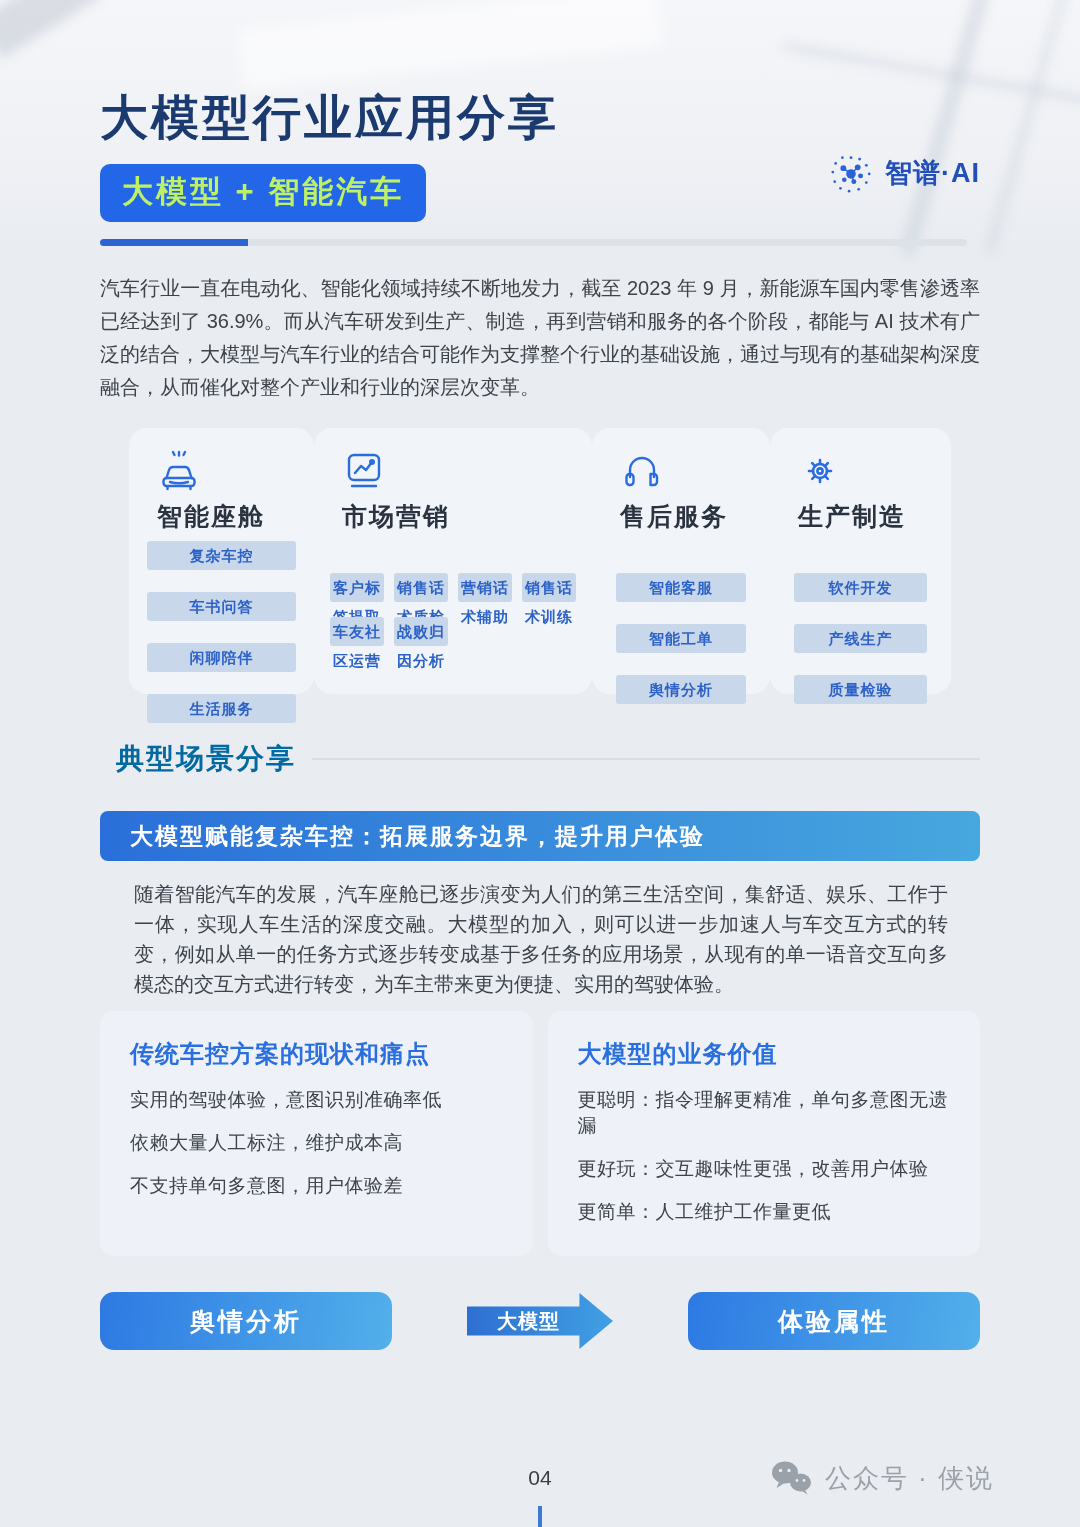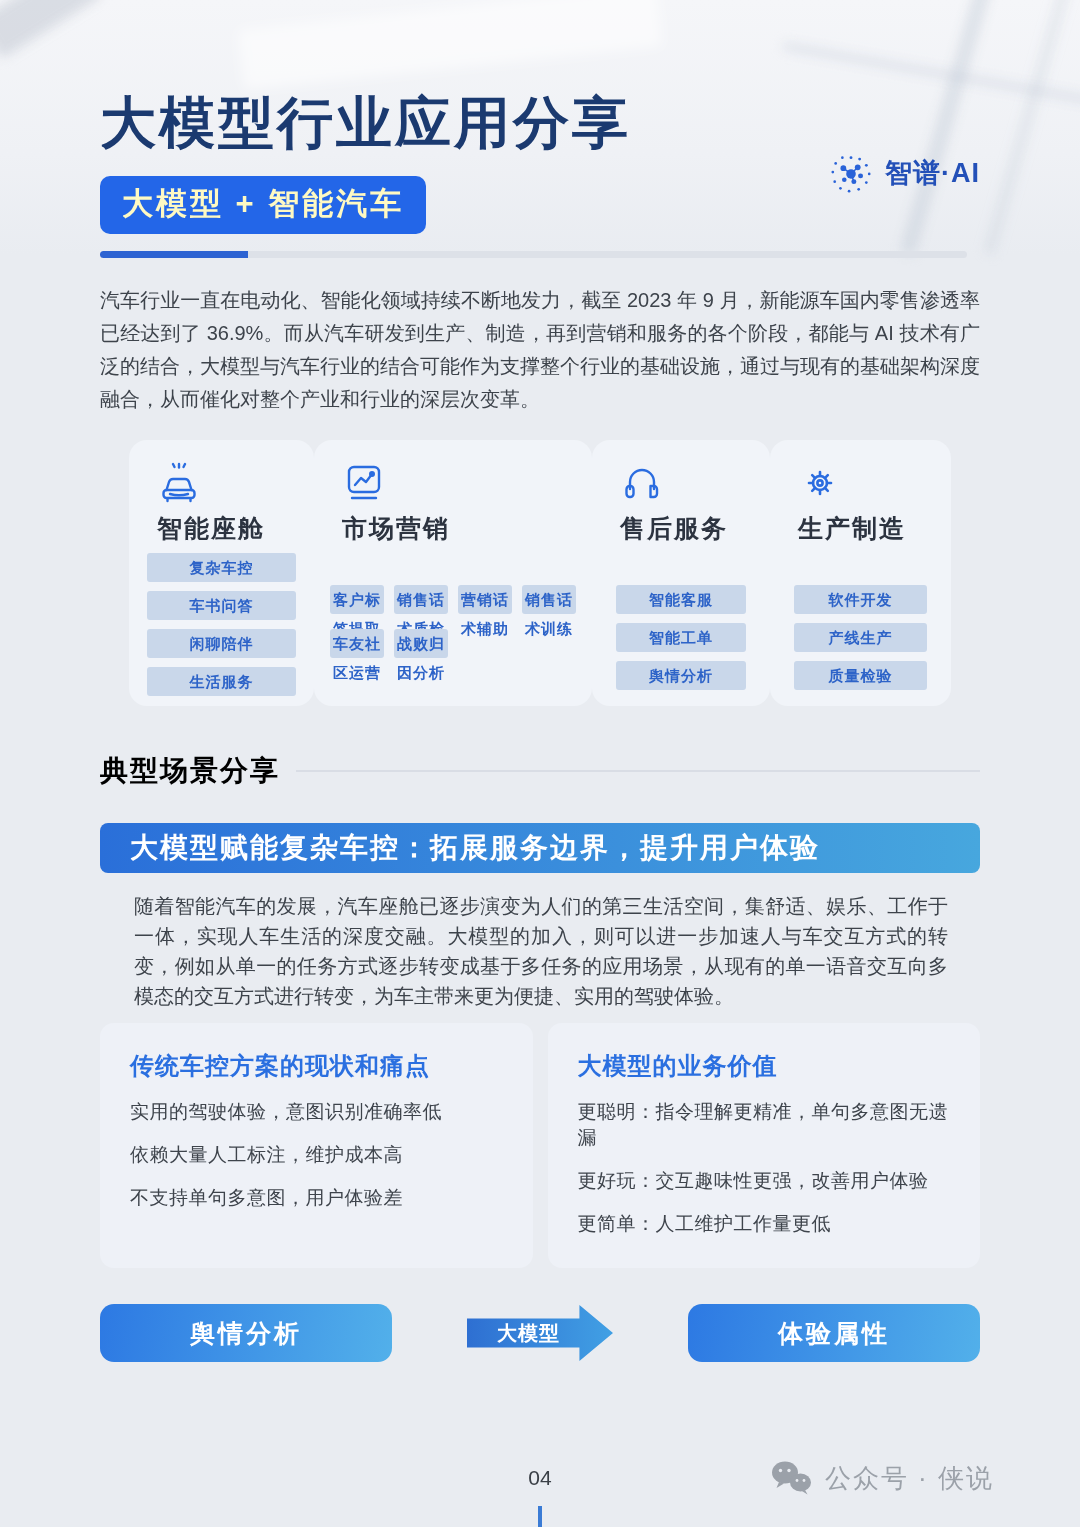--- a/index.html
+++ b/index.html
@@ -14,56 +14,56 @@
     background:linear-gradient(180deg,#f5f6f9 0%,#eff1f5 60%,#e9ecf1 100%);}
   .streak{position:absolute;filter:blur(6px);border-radius:6px;}
   .s1{top:-30px;right:125px;width:16px;height:290px;transform:rotate(16deg);background:rgba(185,194,208,.38);}
   .s2{top:-40px;right:45px;width:10px;height:300px;transform:rotate(16deg);background:rgba(185,194,208,.30);}
   .s3{top:-15px;left:-20px;width:120px;height:46px;transform:rotate(-32deg);background:rgba(165,175,190,.35);}
   .s4{top:70px;right:-30px;width:330px;height:9px;transform:rotate(10deg);background:rgba(190,198,212,.35);}
   .s5{top:8px;left:240px;width:420px;height:60px;transform:rotate(-6deg);background:rgba(255,255,255,.55);}
 
   .content{position:relative;padding:0 100px;}
 
-  .title{margin:0;padding-top:86px;font-size:56px;font-weight:bold;color:#1b3a70;letter-spacing:3px;}
-  .badge{display:inline-block;margin-top:14px;background:#2366e8;color:#fef9c3;
+  .title{margin:0;padding-top:86px;font-size:48px;font-weight:bold;color:#1b3a70;letter-spacing:3px;}
+  .badge{display:inline-block;margin-top:14px;background:#2366e8;color:#bef264;
     font-size:31px;font-weight:bold;letter-spacing:3px;padding:7px 22px 9px;border-radius:10px;}
   .rule{margin-top:17px;height:7px;display:flex;width:867px;}
   .rule-blue{width:148px;background:#2d63d2;border-radius:4px 0 0 4px;}
   .rule-gray{flex:1;background:#dde1e8;border-radius:0 4px 4px 0;}
 
   .logo{position:absolute;top:150px;right:100px;display:flex;align-items:center;gap:11px;text-align:center;}
   .logo-icon svg{display:block;}
   .logo-text{font-size:27px;font-weight:bold;color:#2350b8;letter-spacing:1px;}
 
   .intro{margin:26px 0 0 0;font-size:20px;line-height:33px;text-align:justify;color:#3d434b;}
 
   .domains{margin-top:24px;display:flex;justify-content:center;}
   .domain-card{background:#f1f4f9;border-radius:18px;height:266px;box-sizing:border-box;padding-top:22px;}
   .domain-card:nth-child(1){width:185px;}
   .domain-card:nth-child(2){width:278px;}
   .domain-card:nth-child(3){width:178px;}
   .domain-card:nth-child(4){width:181px;}
   .d-icon{margin-left:28px;height:42px;}
   .d-icon svg{display:block;}
   .d-title{margin:8px 0 0 28px;font-size:25px;font-weight:bold;color:#2c3340;letter-spacing:2px;}
-  .d-tags{margin-top:40px;display:flex;flex-direction:column;gap:9px;padding:0 18px;}
+  .d-tags{margin-top:40px;display:flex;flex-direction:column;gap:22px;padding:0 18px;}
   .domain-card:first-child .d-tags{margin-top:8px;}
   .domain-card:nth-child(3) .d-tags,.domain-card:nth-child(4) .d-tags{padding:0 24px;}
   .d-tags.two{display:grid;grid-template-columns:1fr 1fr 1fr 1fr;gap:15px 10px;padding:0 16px;}
   .chip{height:29px;line-height:29px;background:#c9d7ea;color:#2d63c8;
     font-size:15px;font-weight:bold;text-align:center;border-radius:3px;letter-spacing:1px;}
 
   .section-head{margin-top:46px;display:flex;align-items:center;}
-  .section-title{font-size:28px;font-weight:bold;color:#000000;letter-spacing:2px;}
+  .section-title{font-size:28px;font-weight:bold;color:#0369a1;letter-spacing:2px;margin-left:16px;}
   .section-line{flex:1;height:2px;background:#d9dde5;margin-left:16px;}
 
   .banner{margin-top:33px;height:50px;border-radius:8px;
     background:linear-gradient(90deg,#2a6fd9 0%,#47a7de 100%);
-    color:#fff;font-size:28px;font-weight:bold;line-height:50px;padding-left:30px;letter-spacing:2px;}
+    color:#fff;font-size:23px;font-weight:bold;line-height:50px;padding-left:30px;letter-spacing:2px;}
 
   .scenario-body{margin:18px 32px 0 34px;font-size:20px;line-height:30px;text-align:justify;color:#3d434b;}
 
   .compare{margin-top:12px;display:flex;gap:15px;}
   .compare-card{flex:1;height:245px;background:#eef1f7;border-radius:14px;
     box-sizing:border-box;padding:27px 30px;}
   .c-title{font-size:24px;font-weight:bold;color:#2a6fe0;letter-spacing:1px;}
   .c-item{margin-top:17px;font-size:19px;color:#3e444c;letter-spacing:0.5px;}
 
   .flow{margin-top:36px;display:flex;justify-content:space-between;align-items:center;}

